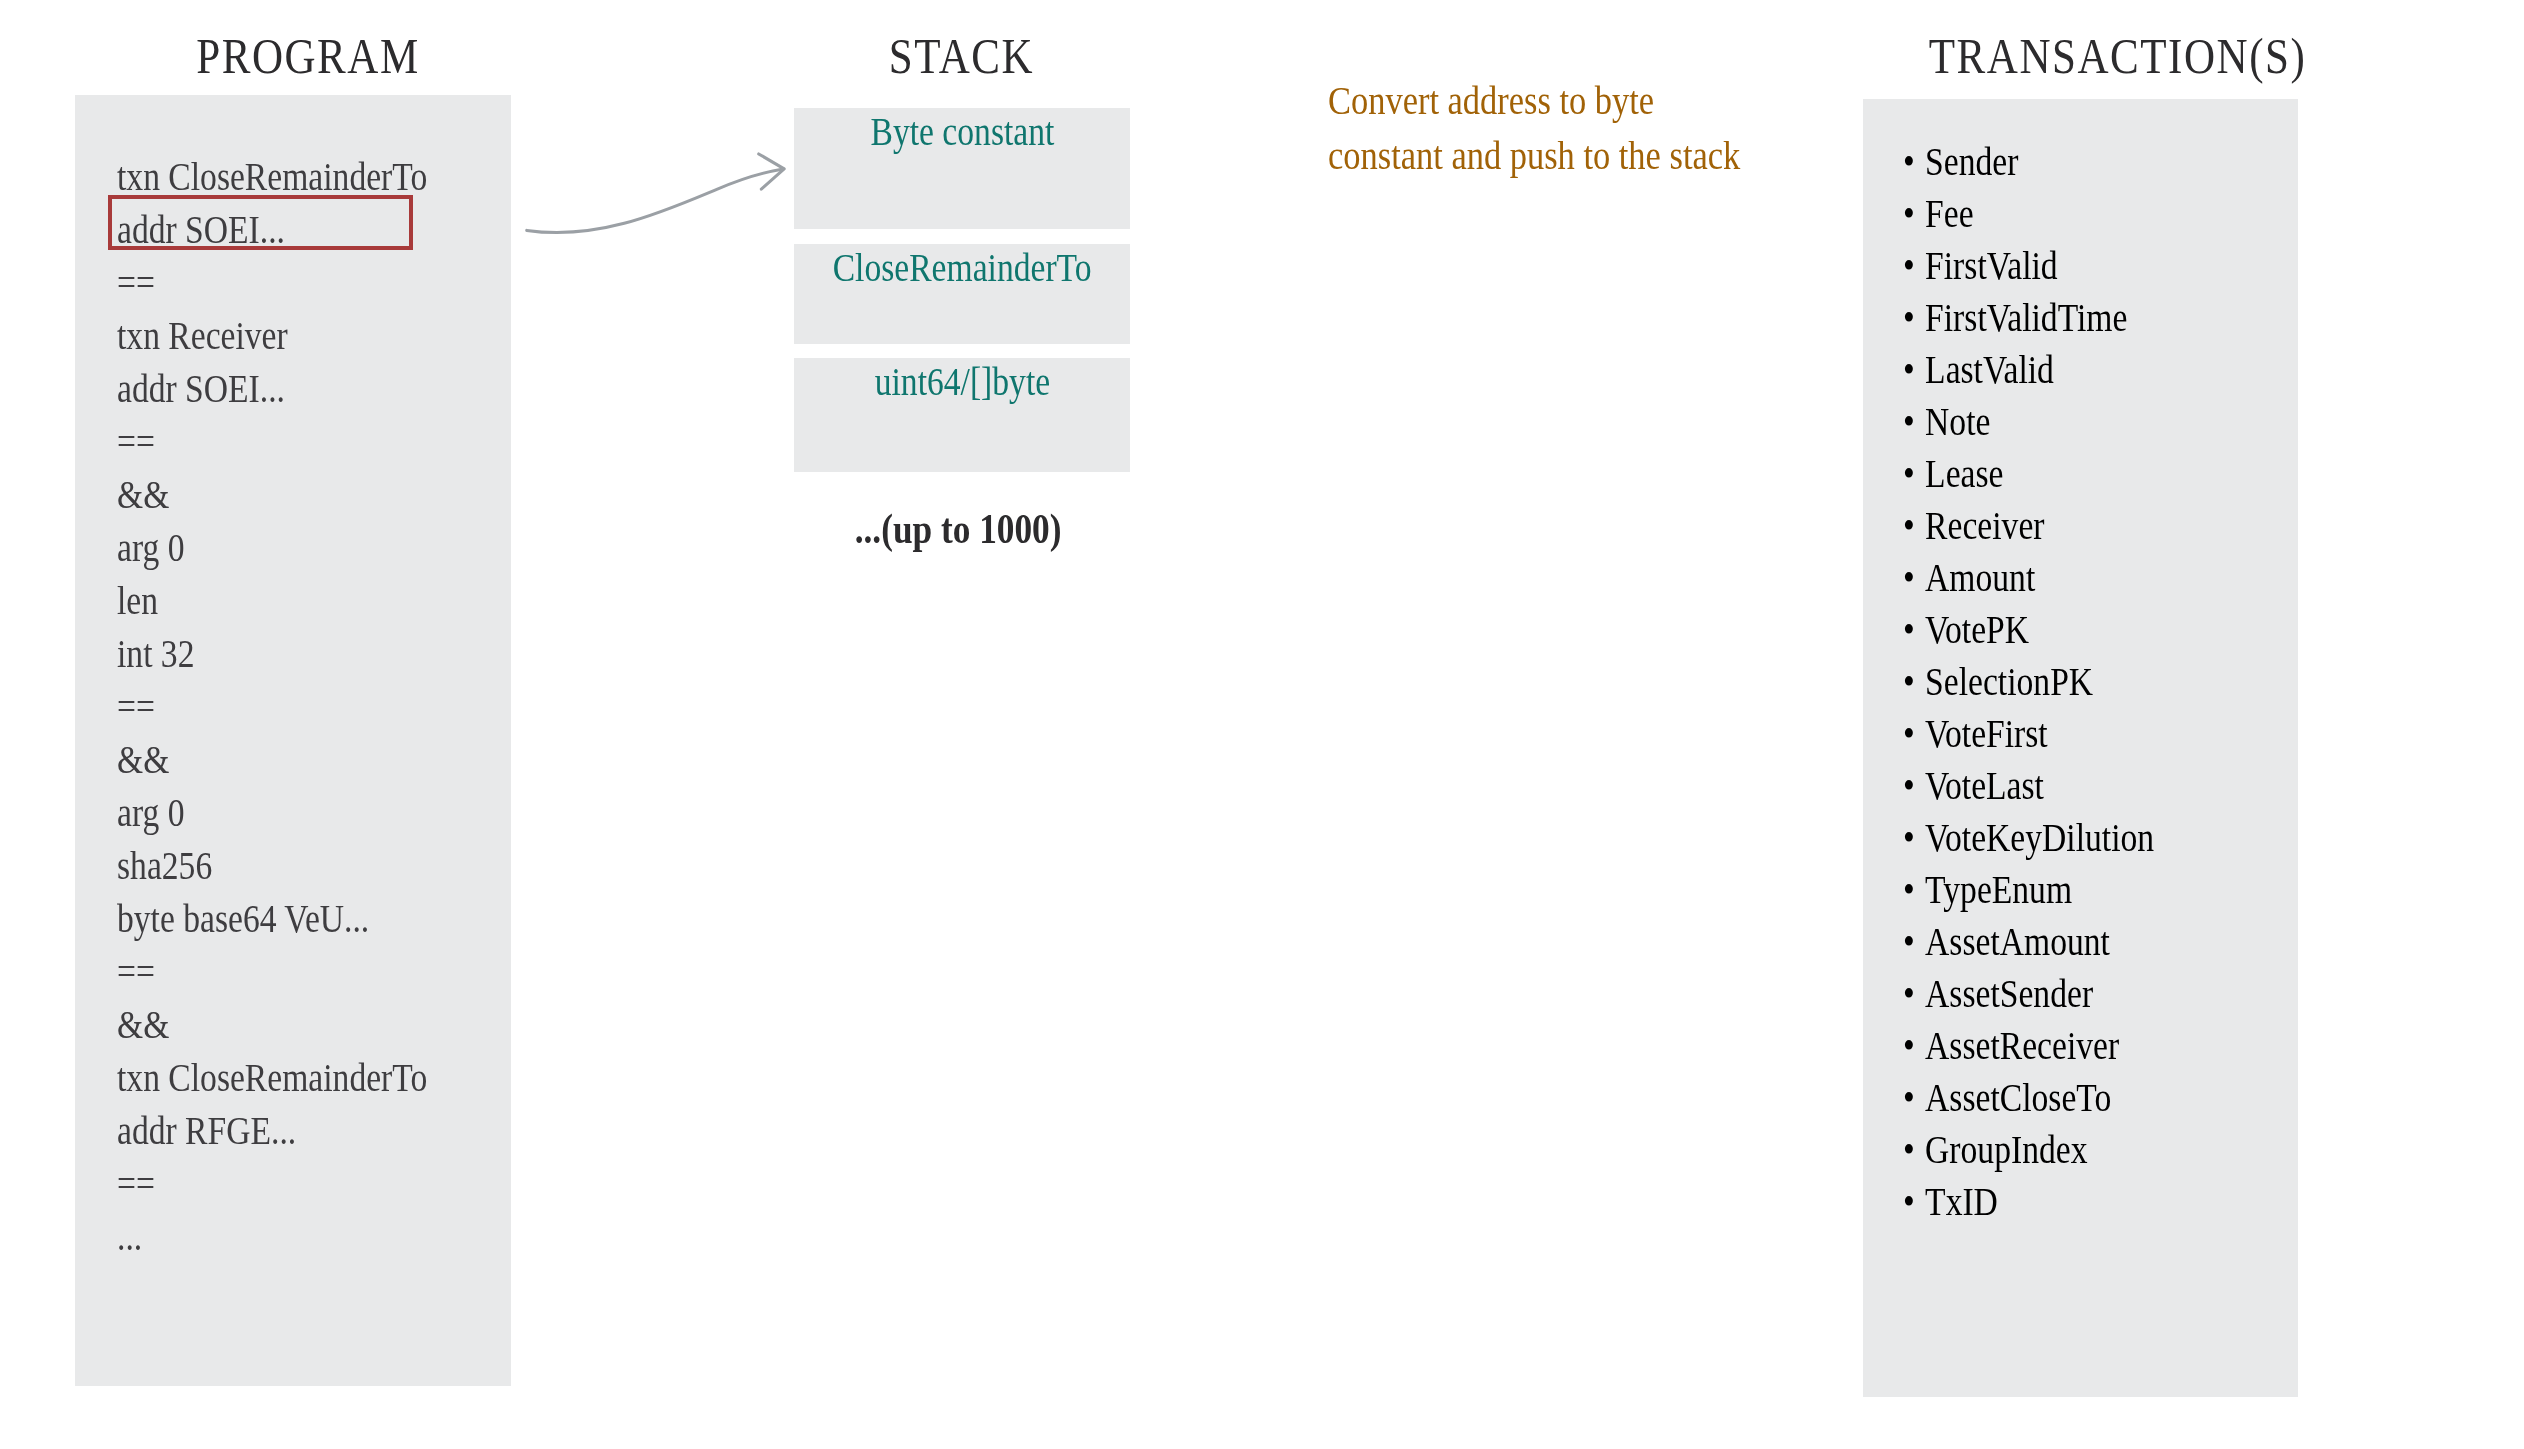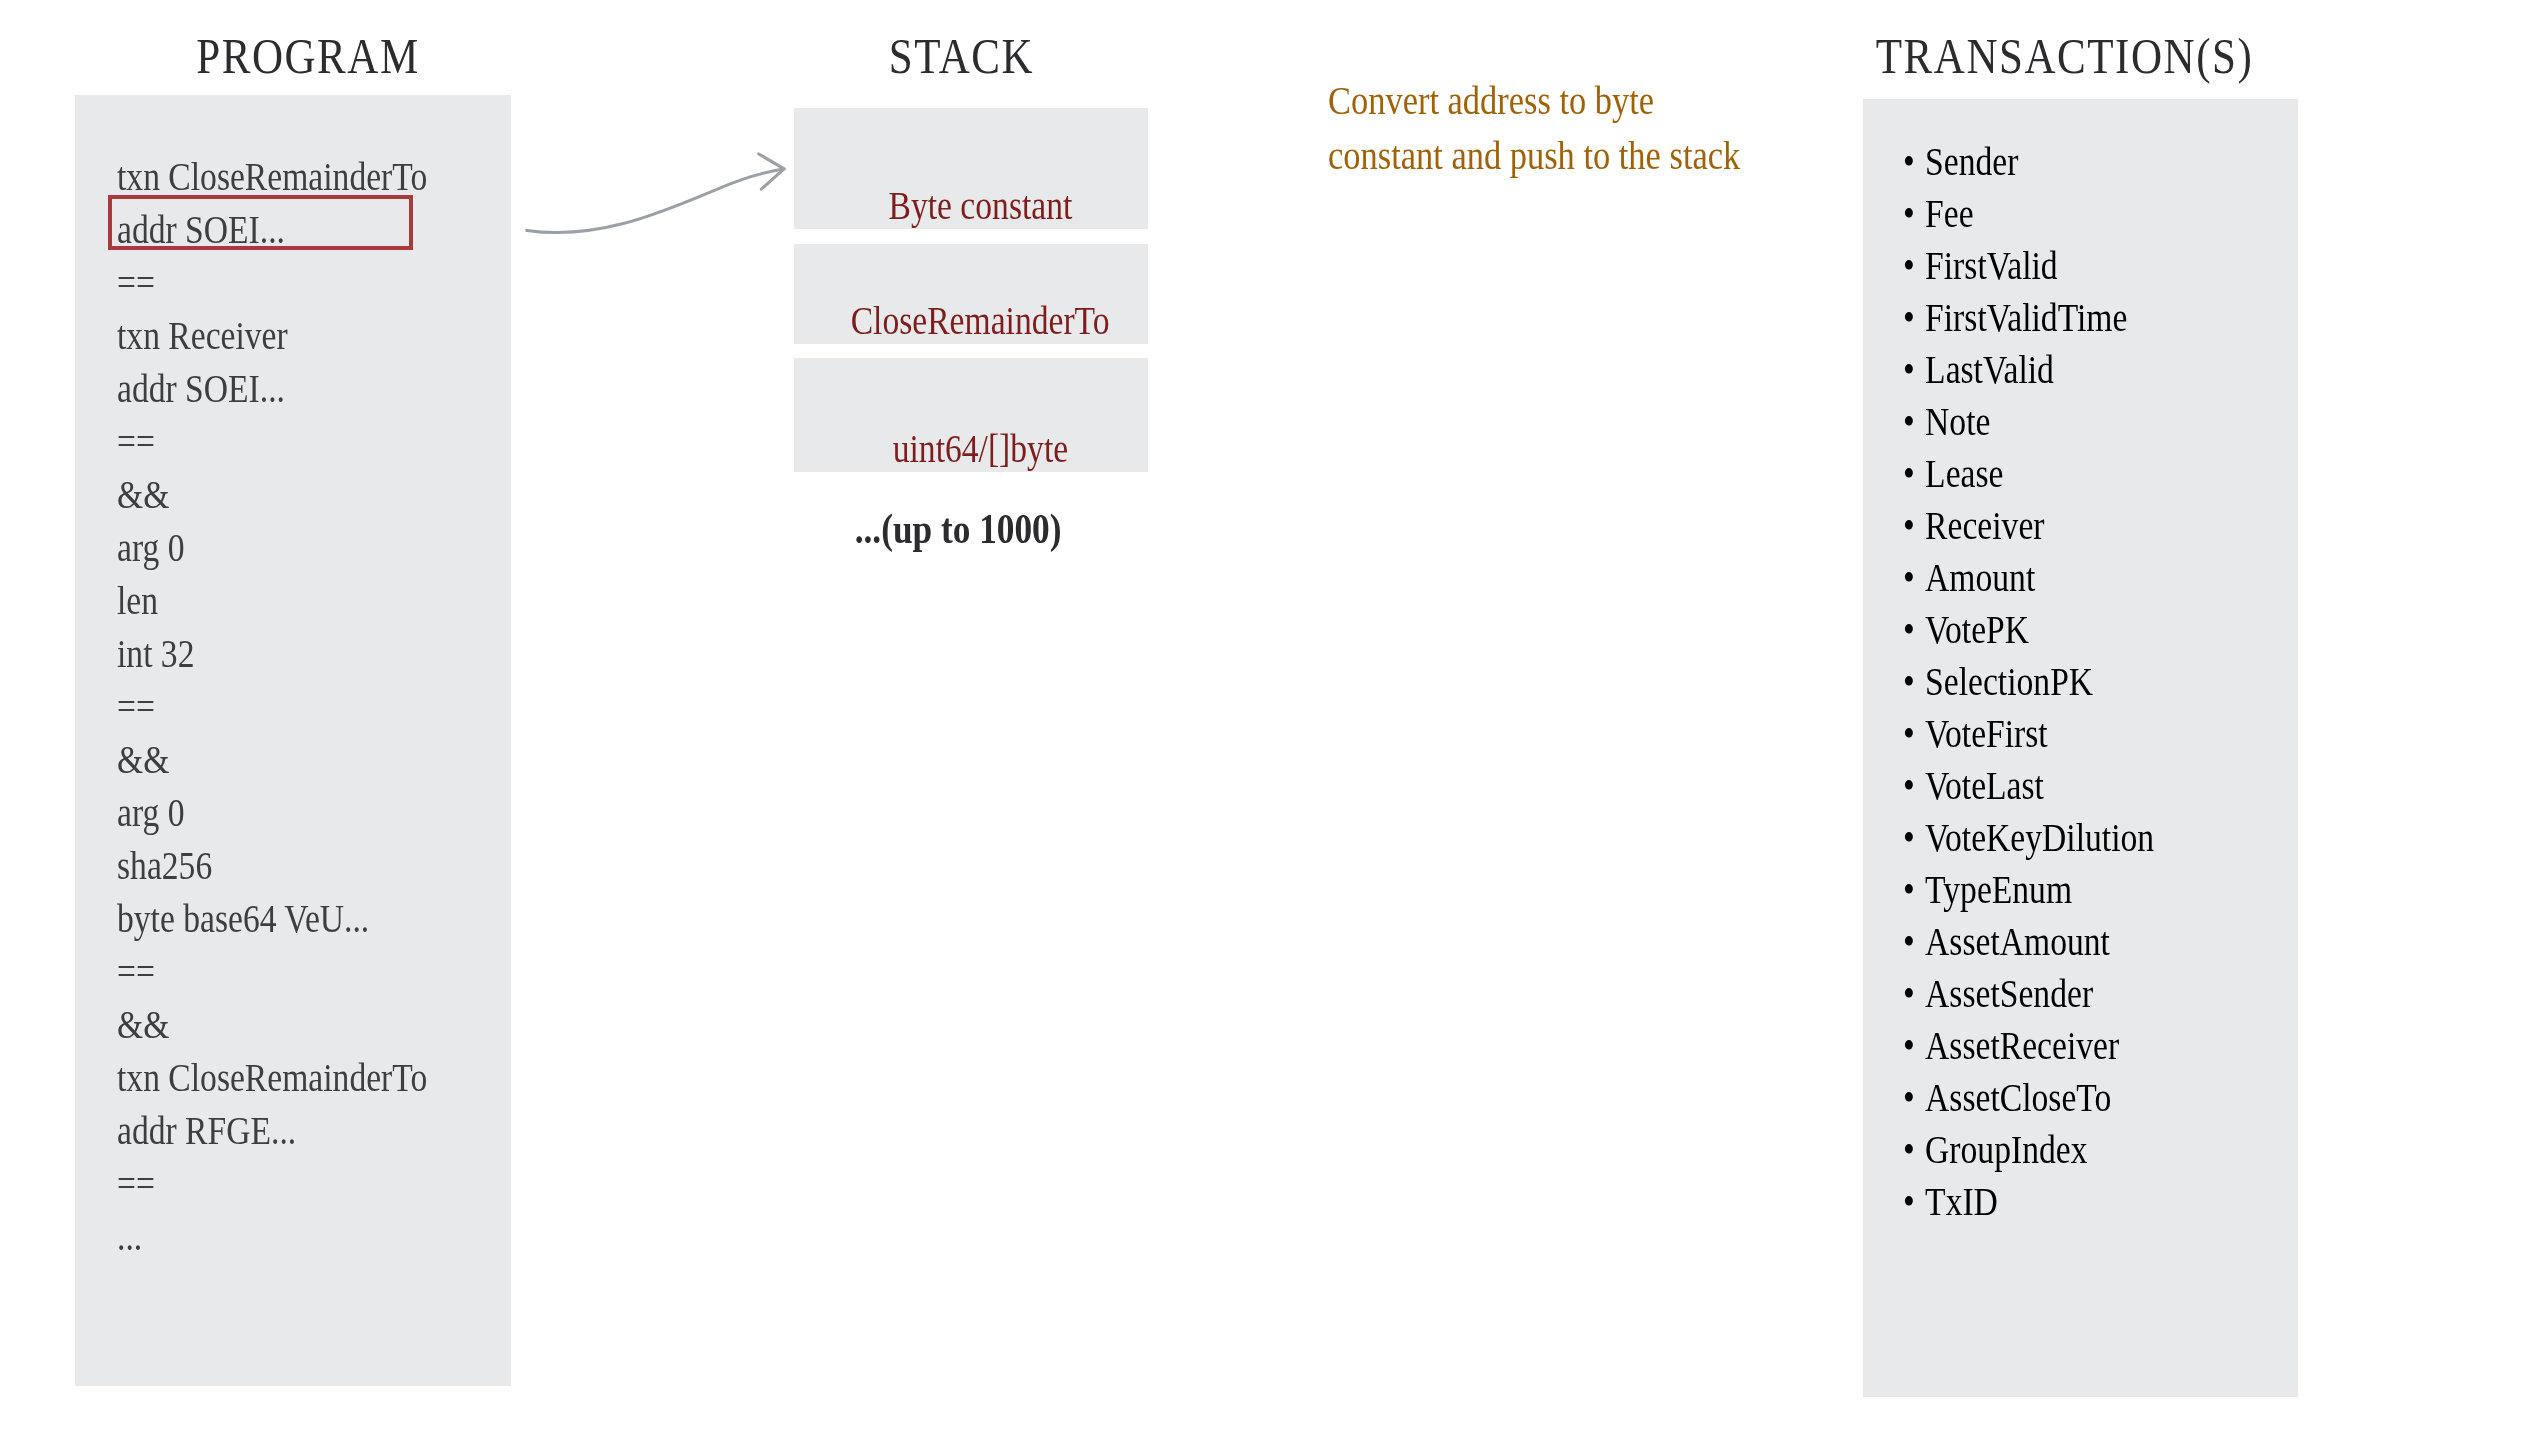--- a/index.html
+++ b/index.html
@@ -19,21 +19,21 @@
     line-height: 53px;
     text-align: center;
     font-size: 50px;
     letter-spacing: 1.8px;
     color: #2c2b2d;
     white-space: nowrap;
   }
   .col-header .sqc { display: inline-block; transform: scaleX(0.86); transform-origin: 50% 50%; }
   .hdr-program { left: 110px;  width: 396px; }
   .hdr-stack   { left: 792px;  width: 339px; }
-  .hdr-txn     { left: 1845px; width: 435px; }
+  .hdr-txn     { left: 1898px; width: 435px; }
 
   .panel {
     position: absolute;
     background: #e8e9ea;
     box-sizing: border-box;
   }
   .program-panel {
     left: 75px; top: 95px;
     width: 436px; height: 1291px;
     padding-top: 55px;
@@ -56,26 +56,25 @@
     box-sizing: border-box;
   }
   .arrow-svg { position: absolute; left: 493px; top: 132px; width: 317px; height: 123px; }
 
   .stack-box {
     position: absolute;
     left: 794px;
     width: 336px;
     background: #e8e9ea;
     display: flex;
-    align-items: flex-end;
+    align-items: flex-start;
     justify-content: center;
     font-size: 40px;
-    color: #7f1d1d;
+    color: #0f766e;
     white-space: nowrap;
-    padding-left: 18px;
   }
   .stack-box .sqc { display: inline-block; transform: scaleX(0.84); transform-origin: 50% 50%; }
   .stack-box-1 { top: 108px; height: 121px; }
   .stack-box-2 { top: 244px; height: 100px; }
   .stack-box-3 { top: 358px; height: 114px; }
   .stack-more {
     position: absolute;
     left: 774px; top: 505px;
     width: 369px;
     text-align: center;

